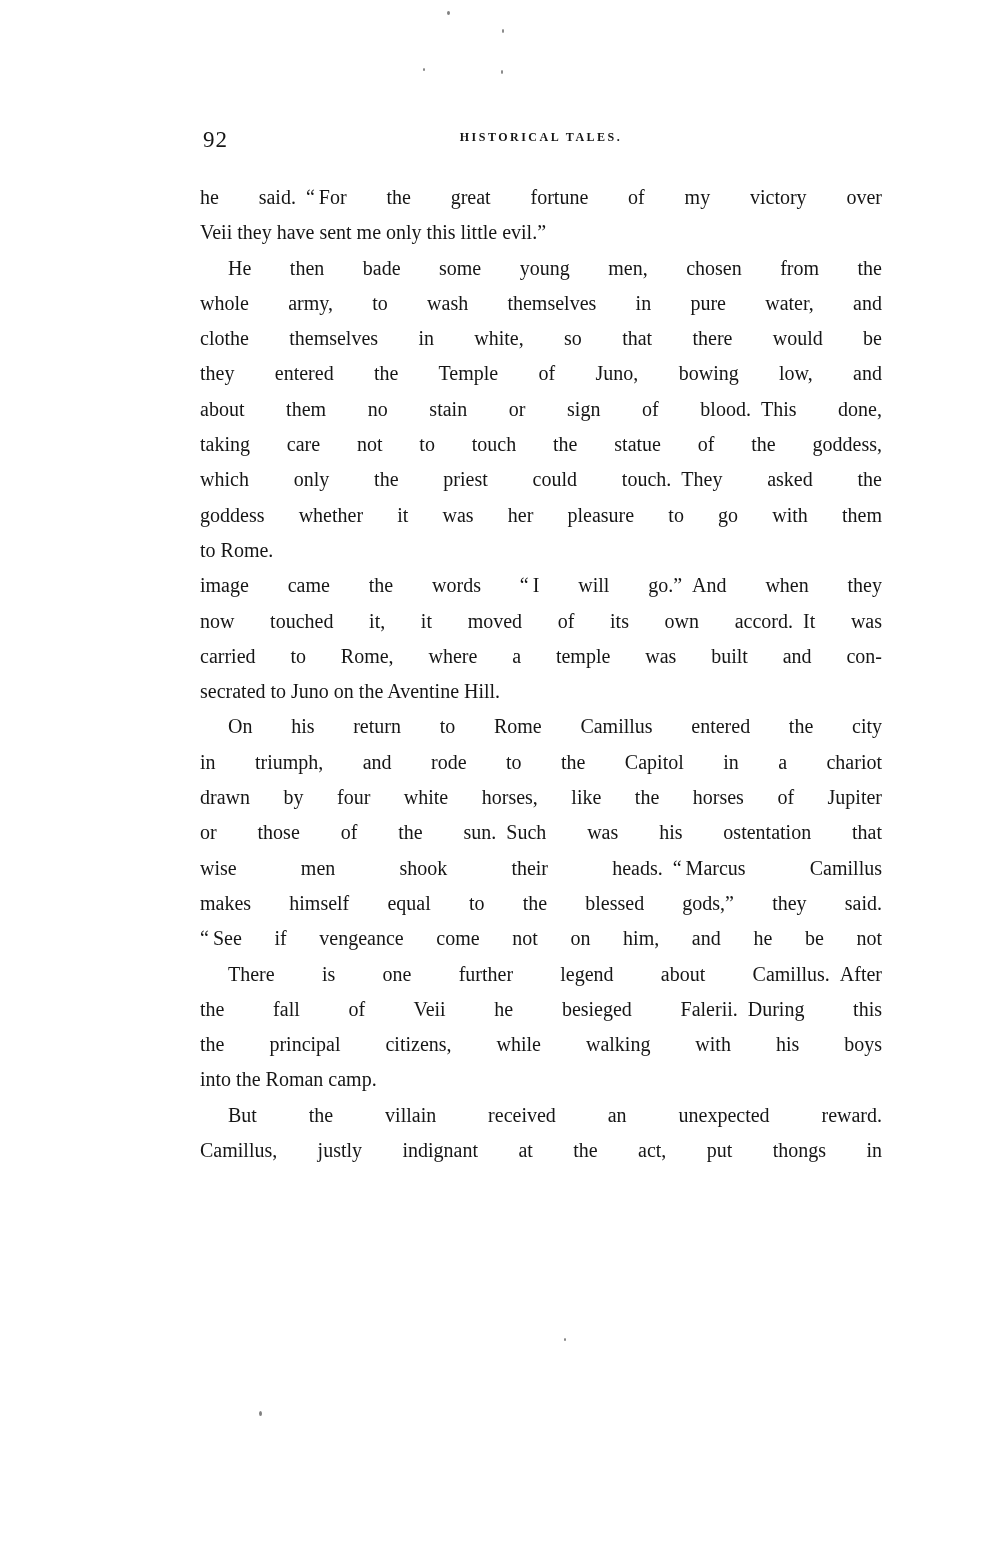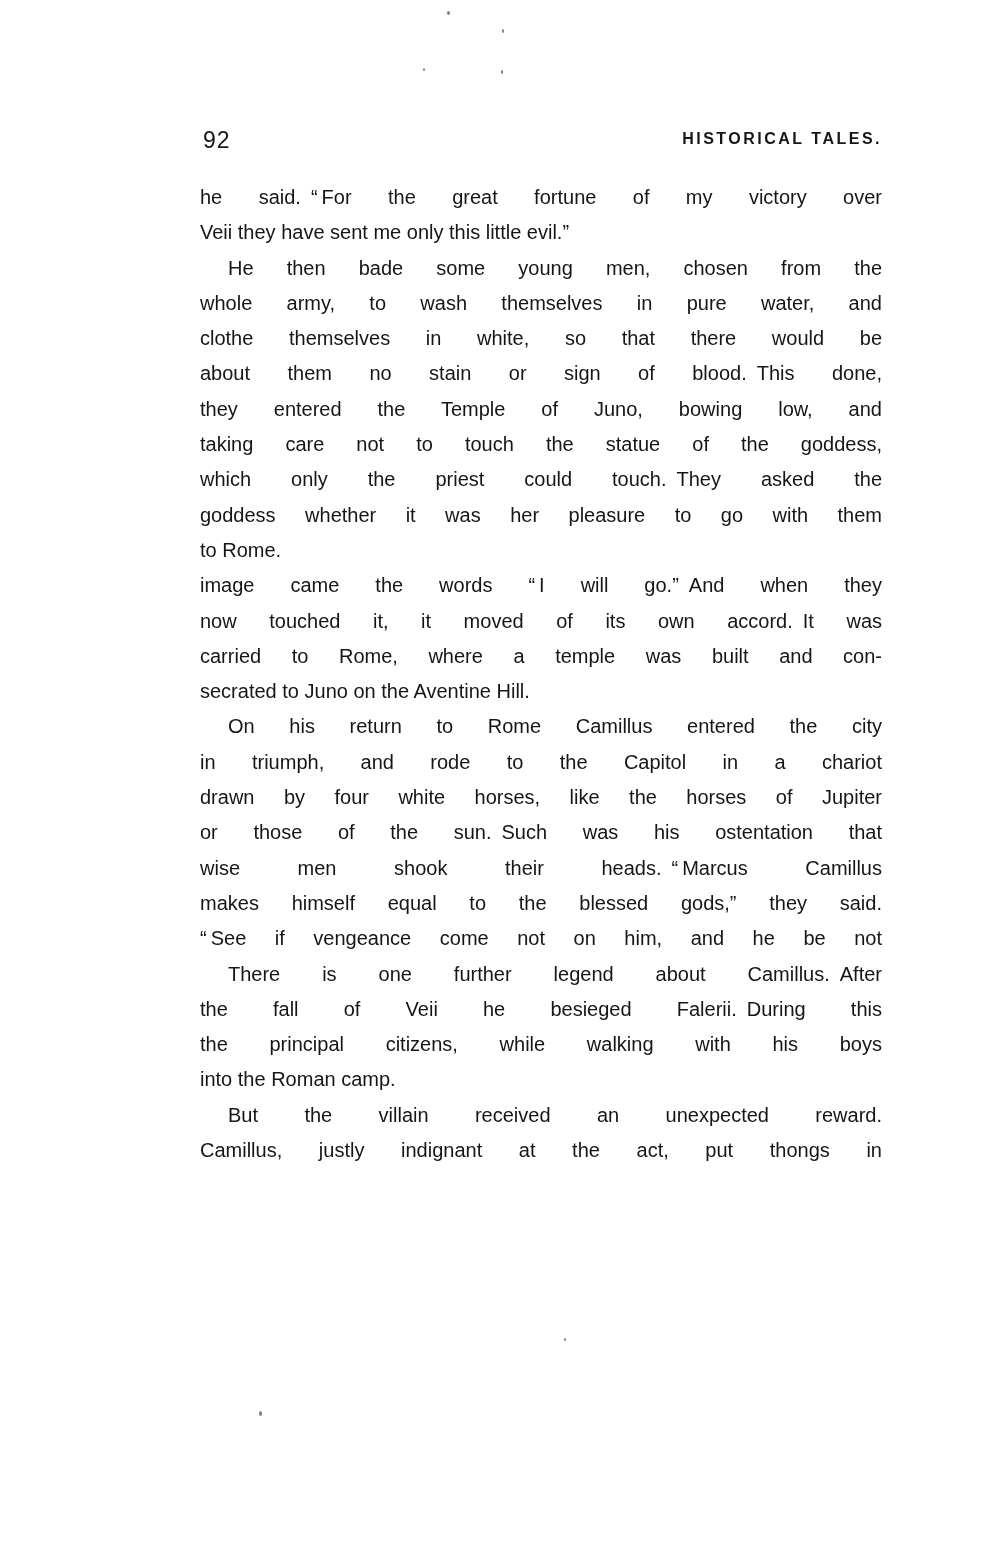--- a/index.html
+++ b/index.html
@@ -6,41 +6,41 @@
     margin: 0;
     padding: 0;
     background: #ffffff;
   }
   .page {
     position: relative;
     width: 1000px;
     height: 1547px;
     background: #ffffff;
     overflow: hidden;
-    font-family: Liberation Sans, sans-serif;
+    font-family: Liberation Serif, serif;
     color: #161616;
   }
   .header-row {
     position: absolute;
     top: 127px;
     left: 200px;
     width: 682px;
     height: 30px;
   }
   .pagenum {
     position: absolute;
     left: 3px;
     top: 0;
     font-size: 23px;
     letter-spacing: 1px;
   }
   .running-title {
     display: block;
-    text-align: right;
-    font-size: 16px;
+    text-align: center;
+    font-size: 12px;
     font-weight: bold;
     letter-spacing: 2.5px;
     padding-top: 3px;
   }
   .text-block {
     position: absolute;
     top: 180px;
     left: 200px;
     width: 682px;
   }
@@ -85,22 +85,22 @@
 
     <div class="para">
       <div class="line">he said. “ For the great fortune of my victory over</div>
       <div class="line end">Veii they have sent me only this little evil.”</div>
     </div>
 
     <div class="para">
       <div class="line indent">He then bade some young men, chosen from the</div>
       <div class="line">whole army, to wash themselves in pure water, and</div>
       <div class="line">clothe themselves in white, so that there would be</div>
+      <div class="line">they entered the Temple of Juno, bowing low, and</div>
       <div class="line">about them no stain or sign of blood. This done,</div>
-      <div class="line">they entered the Temple of Juno, bowing low, and</div>
       <div class="line">taking care not to touch the statue of the goddess,</div>
       <div class="line">which only the priest could touch. They asked the</div>
       <div class="line">goddess whether it was her pleasure to go with them</div>
       <div class="line end">to Rome.</div>
     </div>
 
     <div class="para">
       <div class="line">image came the words “ I will go.” And when they</div>
       <div class="line">now touched it, it moved of its own accord. It was</div>
       <div class="line">carried to Rome, where a temple was built and con-</div>

